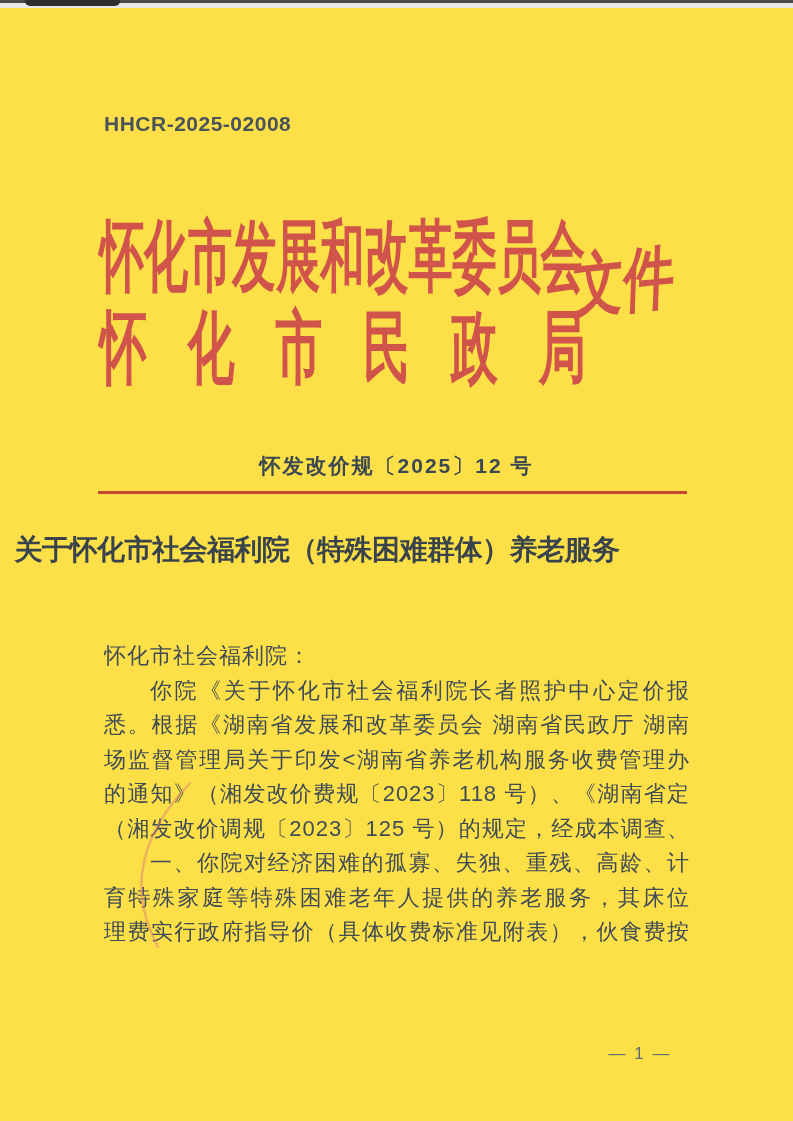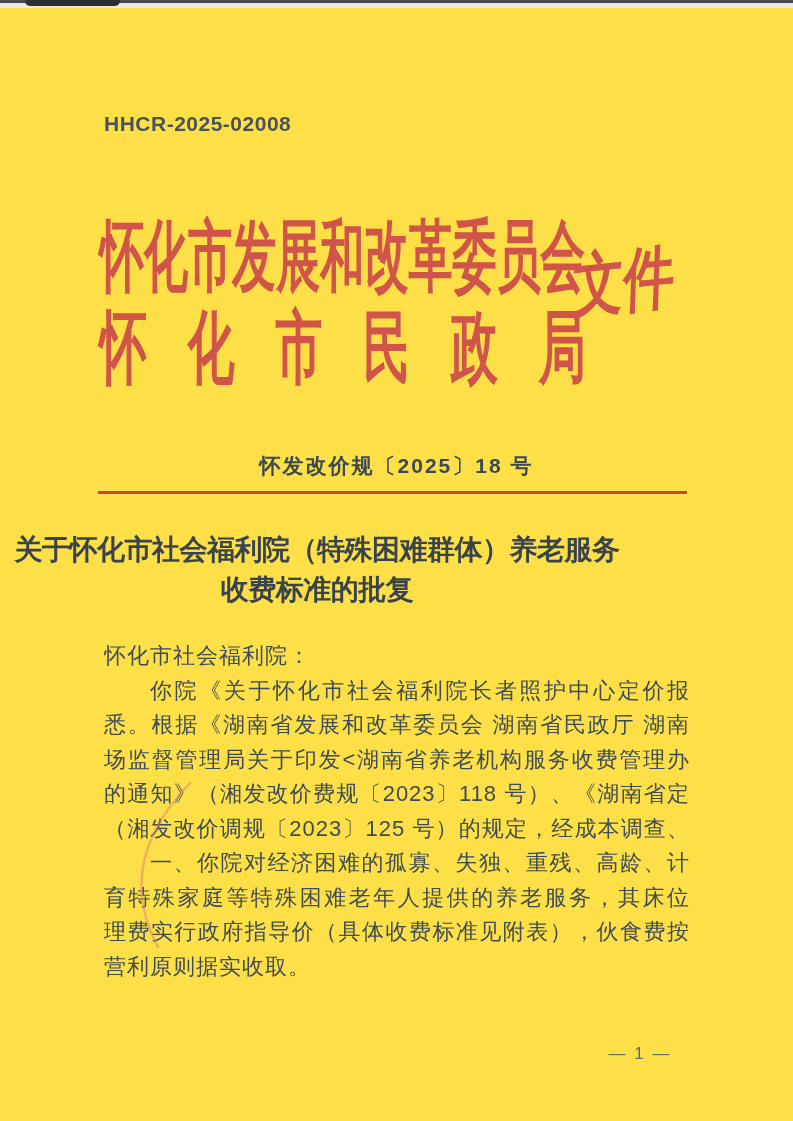--- a/index.html
+++ b/index.html
@@ -102,38 +102,36 @@
       <span class="hchar">怀</span>
       <span class="hchar">化</span>
       <span class="hchar">市</span>
       <span class="hchar">民</span>
       <span class="hchar">政</span>
       <span class="hchar">局</span>
     </div>
 
   <div class="doc-type">文件</div>
 
-  <div class="doc-number">怀发改价规〔2025〕18 号</div>
+  <div class="doc-number">怀发改价规〔2025〕12 号</div>
 
   <div class="red-rule"></div>
 
   <div class="title title1">关于怀化市社会福利院（特殊困难群体）养老服务</div>
-  <div class="title title2">收费标准的批复</div>
 
   <div class="body-lines">
       <div class="body-line">怀化市社会福利院：</div>
       <div class="body-line jst ind">你院《关于怀化市社会福利院长者照护中心定价报告》收</div>
       <div class="body-line jst">悉。根据《湖南省发展和改革委员会 湖南省民政厅 湖南省市</div>
       <div class="body-line jst">场监督管理局关于印发&lt;湖南省养老机构服务收费管理办法&gt;</div>
       <div class="body-line jst">的通知》（湘发改价费规〔2023〕118 号）、《湖南省定价目录》</div>
       <div class="body-line jst">（湘发改价调规〔2023〕125 号）的规定，经成本调查、集体</div>
       <div class="body-line jst ind">一、你院对经济困难的孤寡、失独、重残、高龄、计划生</div>
       <div class="body-line jst">育特殊家庭等特殊困难老年人提供的养老服务，其床位费、护</div>
       <div class="body-line jst">理费实行政府指导价（具体收费标准见附表），伙食费按照非</div>
-      <div class="body-line">营利原则据实收取。</div>
     </div>
 
   <svg class="stamp-arc" width="110" height="185" viewBox="0 0 110 185">
     <path d="M 85 8 Q 8 88 53 172" fill="none" stroke="#dd8276" stroke-width="2.5" stroke-linecap="round"></path>
   </svg>
 
   <div class="page-number">— 1 —</div>
 
 </div>
 

